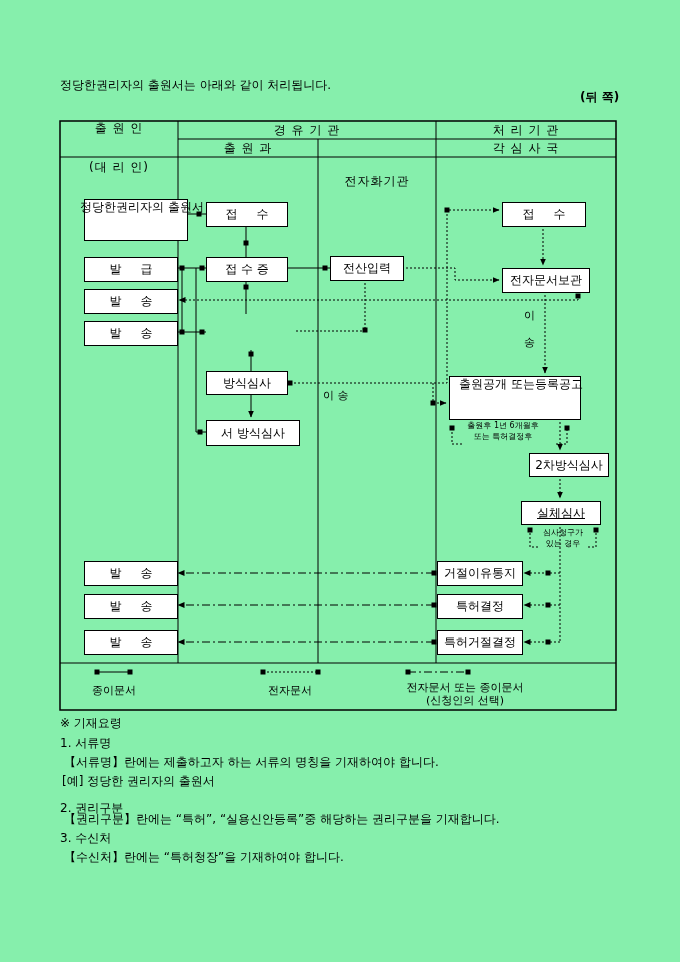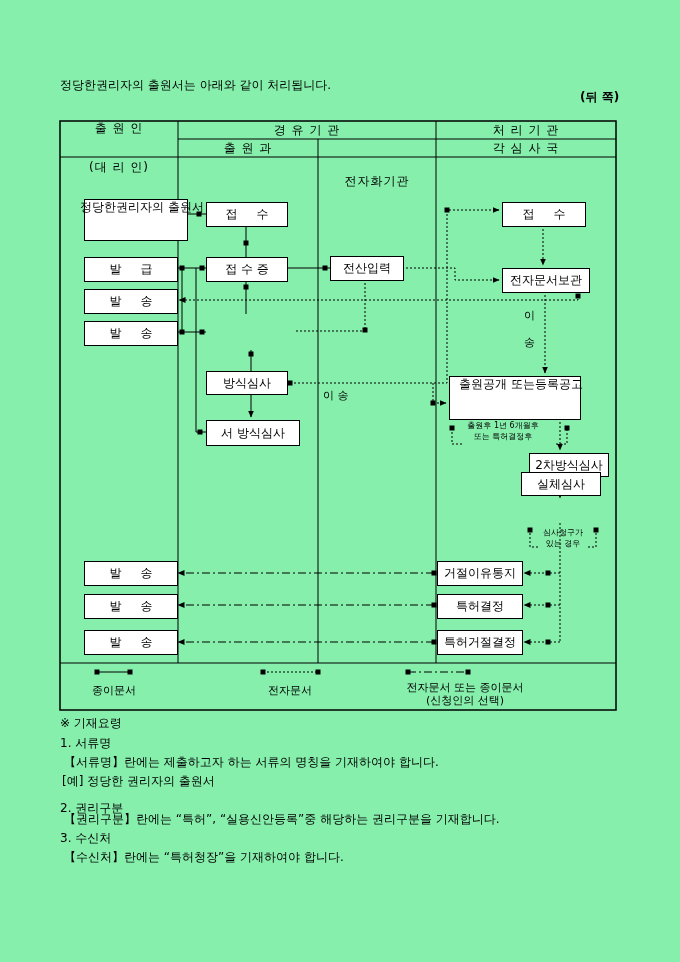--- a/index.html
+++ b/index.html
@@ -149,21 +149,21 @@
 
   <div class="fbox" style="left:330px;top:256px;width:72px;height:23px;">전산입력</div>
 
   <div class="fbox" style="left:502px;top:202px;width:82px;height:23px;">접     수</div>
   <div class="fbox" style="left:502px;top:268px;width:86px;height:23px;">전자문서보관</div>
   <div class="fbox multi" style="left:449px;top:376px;width:118px;height:42px;">
     <span>출원공개 또는</span>
     <span>등록공고</span>
   </div>
   <div class="fbox" style="left:521px;top:453px;width:78px;height:22px;margin-left:8px;">2차방식심사</div>
-  <div class="fbox" style="left:521px;top:472px;width:78px;height:22px;">실체심사</div>
+  <div class="fbox" style="left:521px;top:501px;width:78px;height:22px;text-decoration:underline;">실체심사</div>
   <div class="fbox" style="left:437px;top:561px;width:84px;height:23px;">거절이유통지</div>
   <div class="fbox" style="left:437px;top:594px;width:84px;height:23px;">특허결정</div>
   <div class="fbox" style="left:437px;top:630px;width:84px;height:23px;">특허거절결정</div>
 
   <div class="lbl" style="left:323px;top:388px;">이 송</div>
   <div class="lbl" style="left:524px;top:308px;">이</div>
   <div class="lbl" style="left:524px;top:335px;">송</div>
   <div class="note" style="left:450px;top:421px;width:106px;">
     <div>출원후 1년 6개월후</div>
     <div>또는 특허결정후</div>

